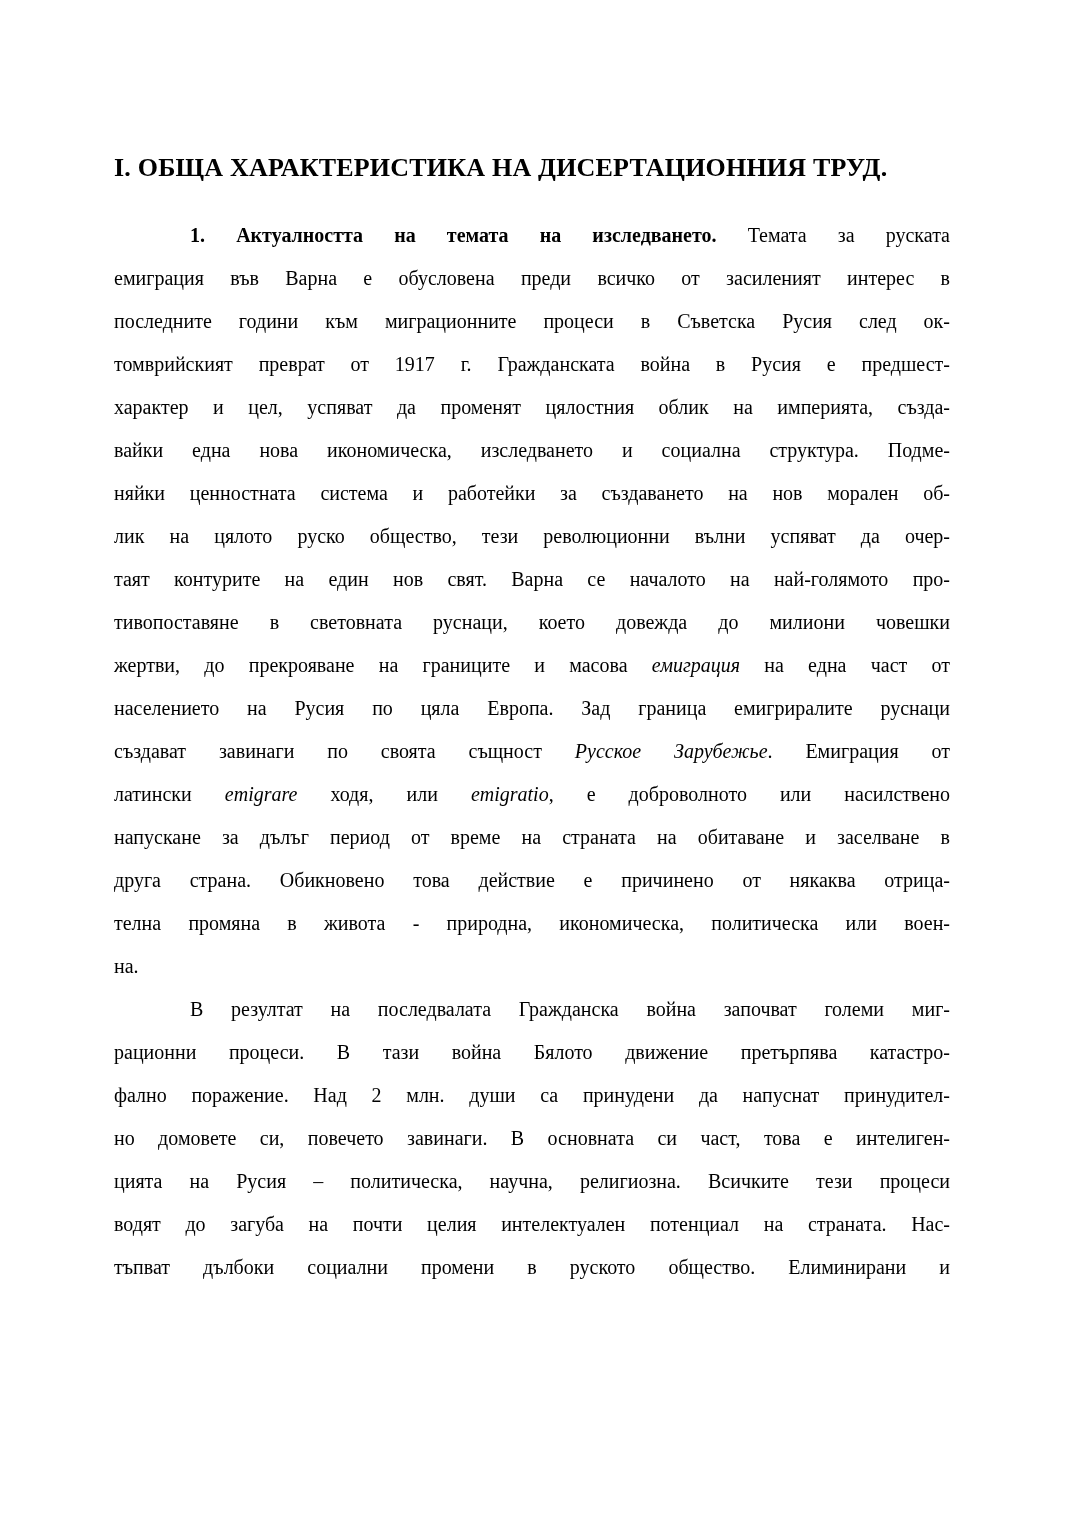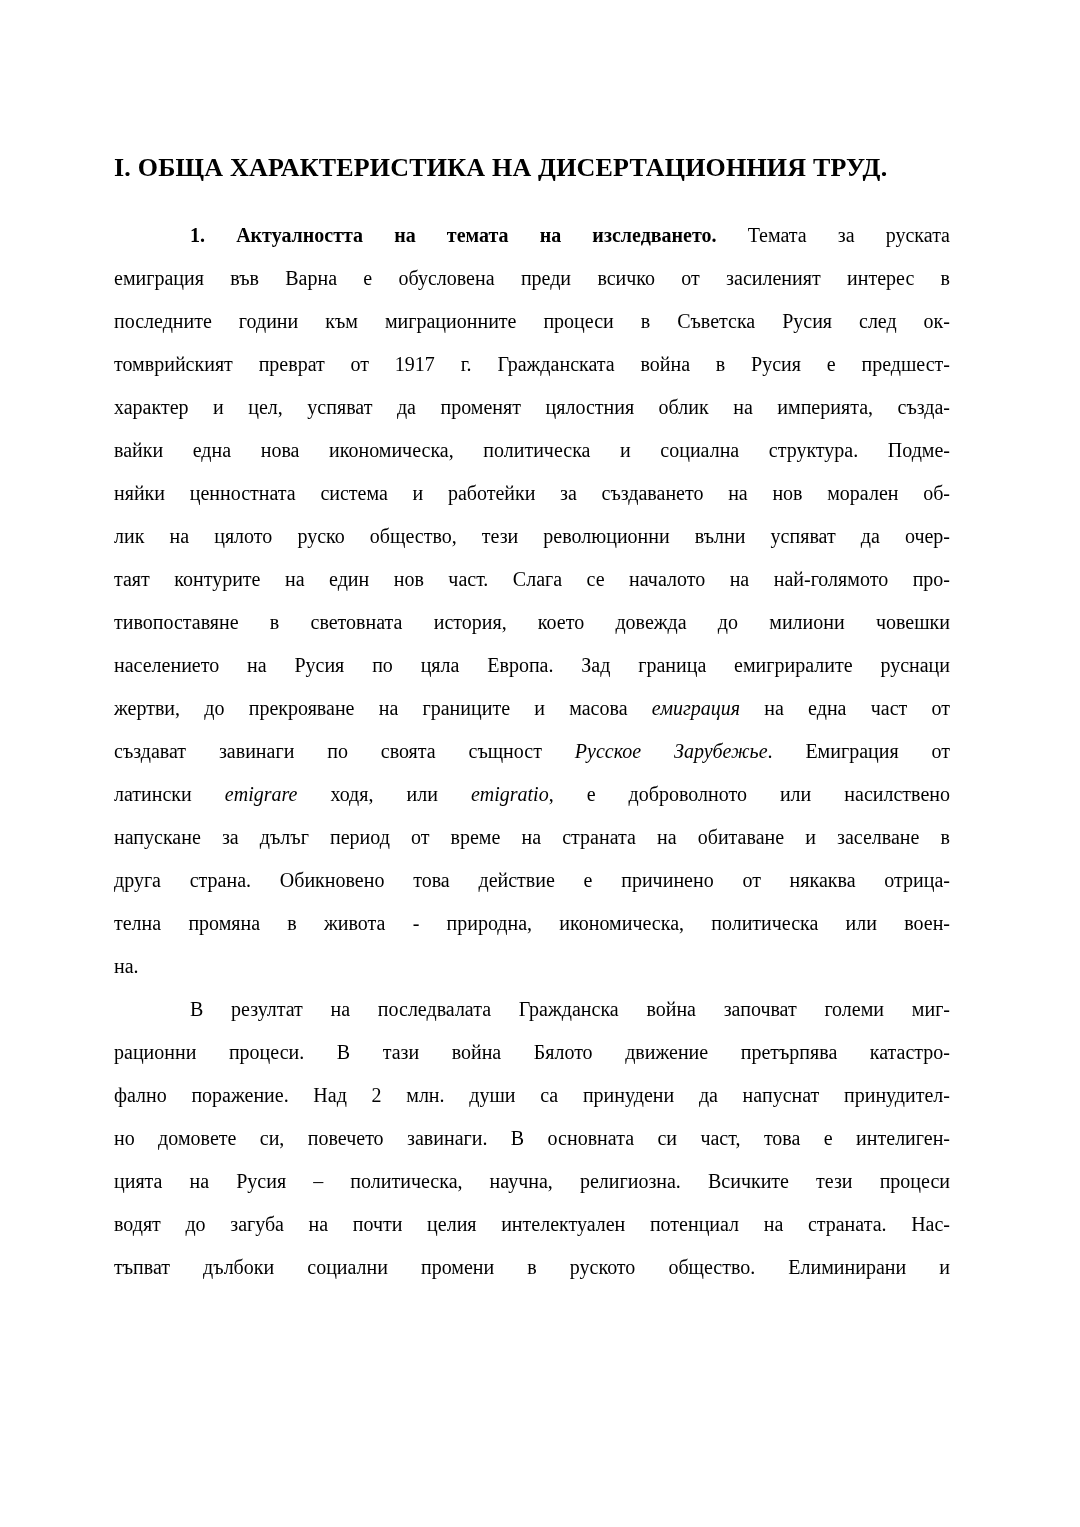--- a/index.html
+++ b/index.html
@@ -59,27 +59,27 @@
 <div class="page">
   <div class="content">
     <h1 class="heading">I. ОБЩА ХАРАКТЕРИСТИКА НА ДИСЕРТАЦИОННИЯ ТРУД.</h1>
     <section>
         <div class="paragraph">
           <div class="line indent"><span class="b">1. Актуалността на темата на изследването.</span><span> Темата за руската</span></div>
           <div class="line"><span>емиграция във Варна е обусловена преди всичко от засиленият интерес в</span></div>
           <div class="line"><span>последните години към миграционните процеси в Съветска Русия след ок-</span></div>
           <div class="line"><span>томврийският преврат от 1917 г. Гражданската война в Русия е предшест-</span></div>
           <div class="line"><span>характер и цел, успяват да променят цялостния облик на империята, създа-</span></div>
-          <div class="line"><span>вайки една нова икономическа, политическа и социална структура. Подме-</span></div>
+          <div class="line"><span>вайки една нова икономическа, изследването и социална структура. Подме-</span></div>
           <div class="line"><span>няйки ценностната система и работейки за създаването на нов морален об-</span></div>
           <div class="line"><span>лик на цялото руско общество, тези революционни вълни успяват да очер-</span></div>
-          <div class="line"><span>таят контурите на един нов част. Слага се началото на най-голямото про-</span></div>
-          <div class="line"><span>тивопоставяне в световната история, което довежда до милиони човешки</span></div>
+          <div class="line"><span>таят контурите на един нов свят. Варна се началото на най-голямото про-</span></div>
+          <div class="line"><span>тивопоставяне в световната руснаци, което довежда до милиони човешки</span></div>
+          <div class="line"><span>жертви, до прекрояване на границите и масова </span><span class="i">емиграция</span><span> на една част от</span></div>
           <div class="line"><span>населението на Русия по цяла Европа. Зад граница емигриралите руснаци</span></div>
-          <div class="line"><span>жертви, до прекрояване на границите и масова </span><span class="i">емиграция</span><span> на една част от</span></div>
           <div class="line"><span>създават завинаги по своята същност </span><span class="i">Русское Зарубежье</span><span>. Емиграция от</span></div>
           <div class="line"><span>латински </span><span class="i">emigrare</span><span> ходя, или </span><span class="i">emigratio</span><span>, е доброволното или насилствено</span></div>
           <div class="line"><span>напускане за дълъг период от време на страната на обитаване и заселване в</span></div>
           <div class="line"><span>друга страна. Обикновено това действие е причинено от някаква отрица-</span></div>
           <div class="line"><span>телна промяна в живота - природна, икономическа, политическа или воен-</span></div>
           <div class="line no-justify"><span>на.</span></div>
         </div>
         <div class="paragraph">
           <div class="line indent"><span>В резултат на последвалата Гражданска война започват големи миг-</span></div>
           <div class="line"><span>рационни процеси. В тази война Бялото движение претърпява катастро-</span></div>

